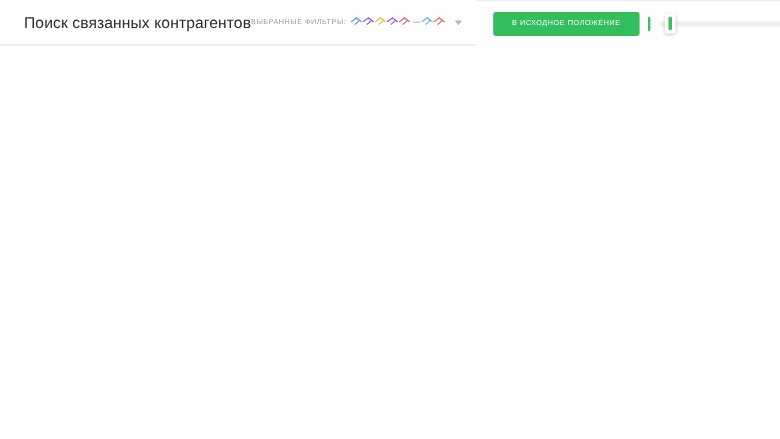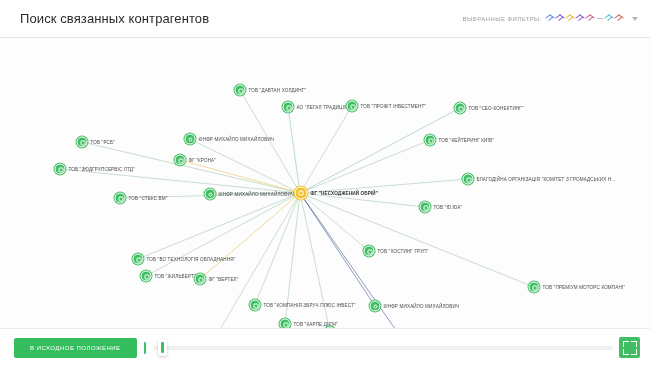--- a/index.html
+++ b/index.html
@@ -7,21 +7,21 @@
     width: 650px; height: 366px;
     background: #ffffff;
     font-family: "Liberation Sans", sans-serif;
     overflow: hidden;
   }
   .app {
     position: relative;
     width: 650px; height: 366px;
     background: #ffffff;
     display: flex;
-    flex-direction: column;
+    flex-direction: row;
   }
 
   
   .header {
     position: relative;
     height: 38px;
     flex: 0 0 38px;
     background: #ffffff;
     border-bottom: 1px solid #e4e4e4;
     display: flex;

